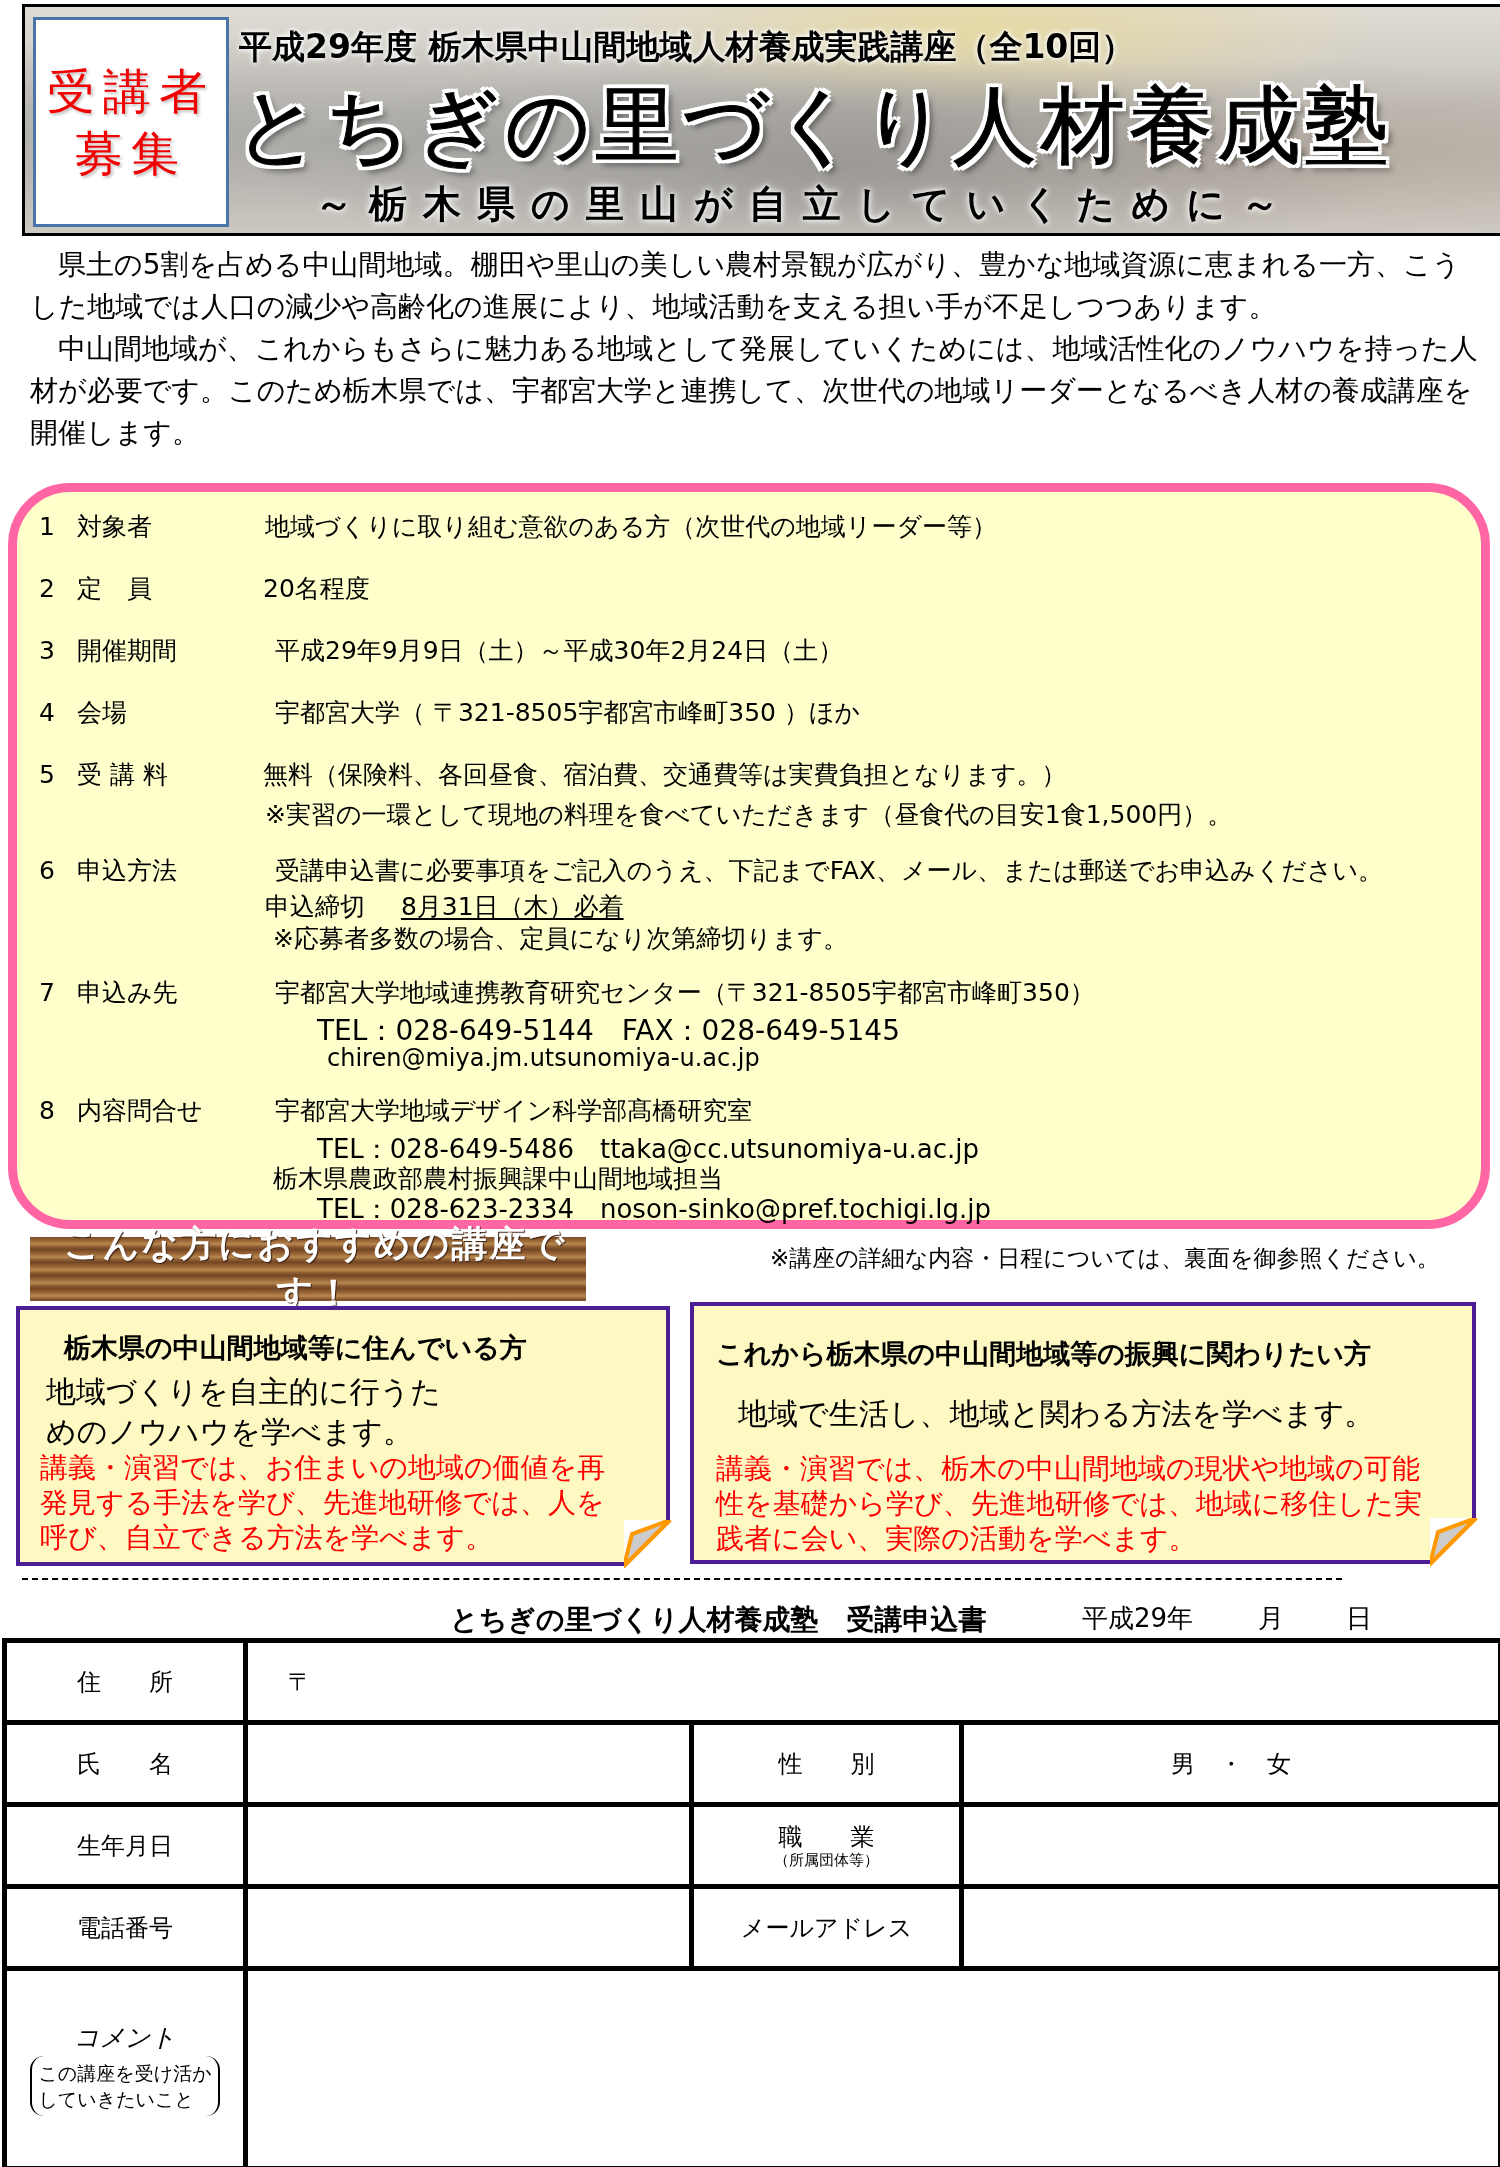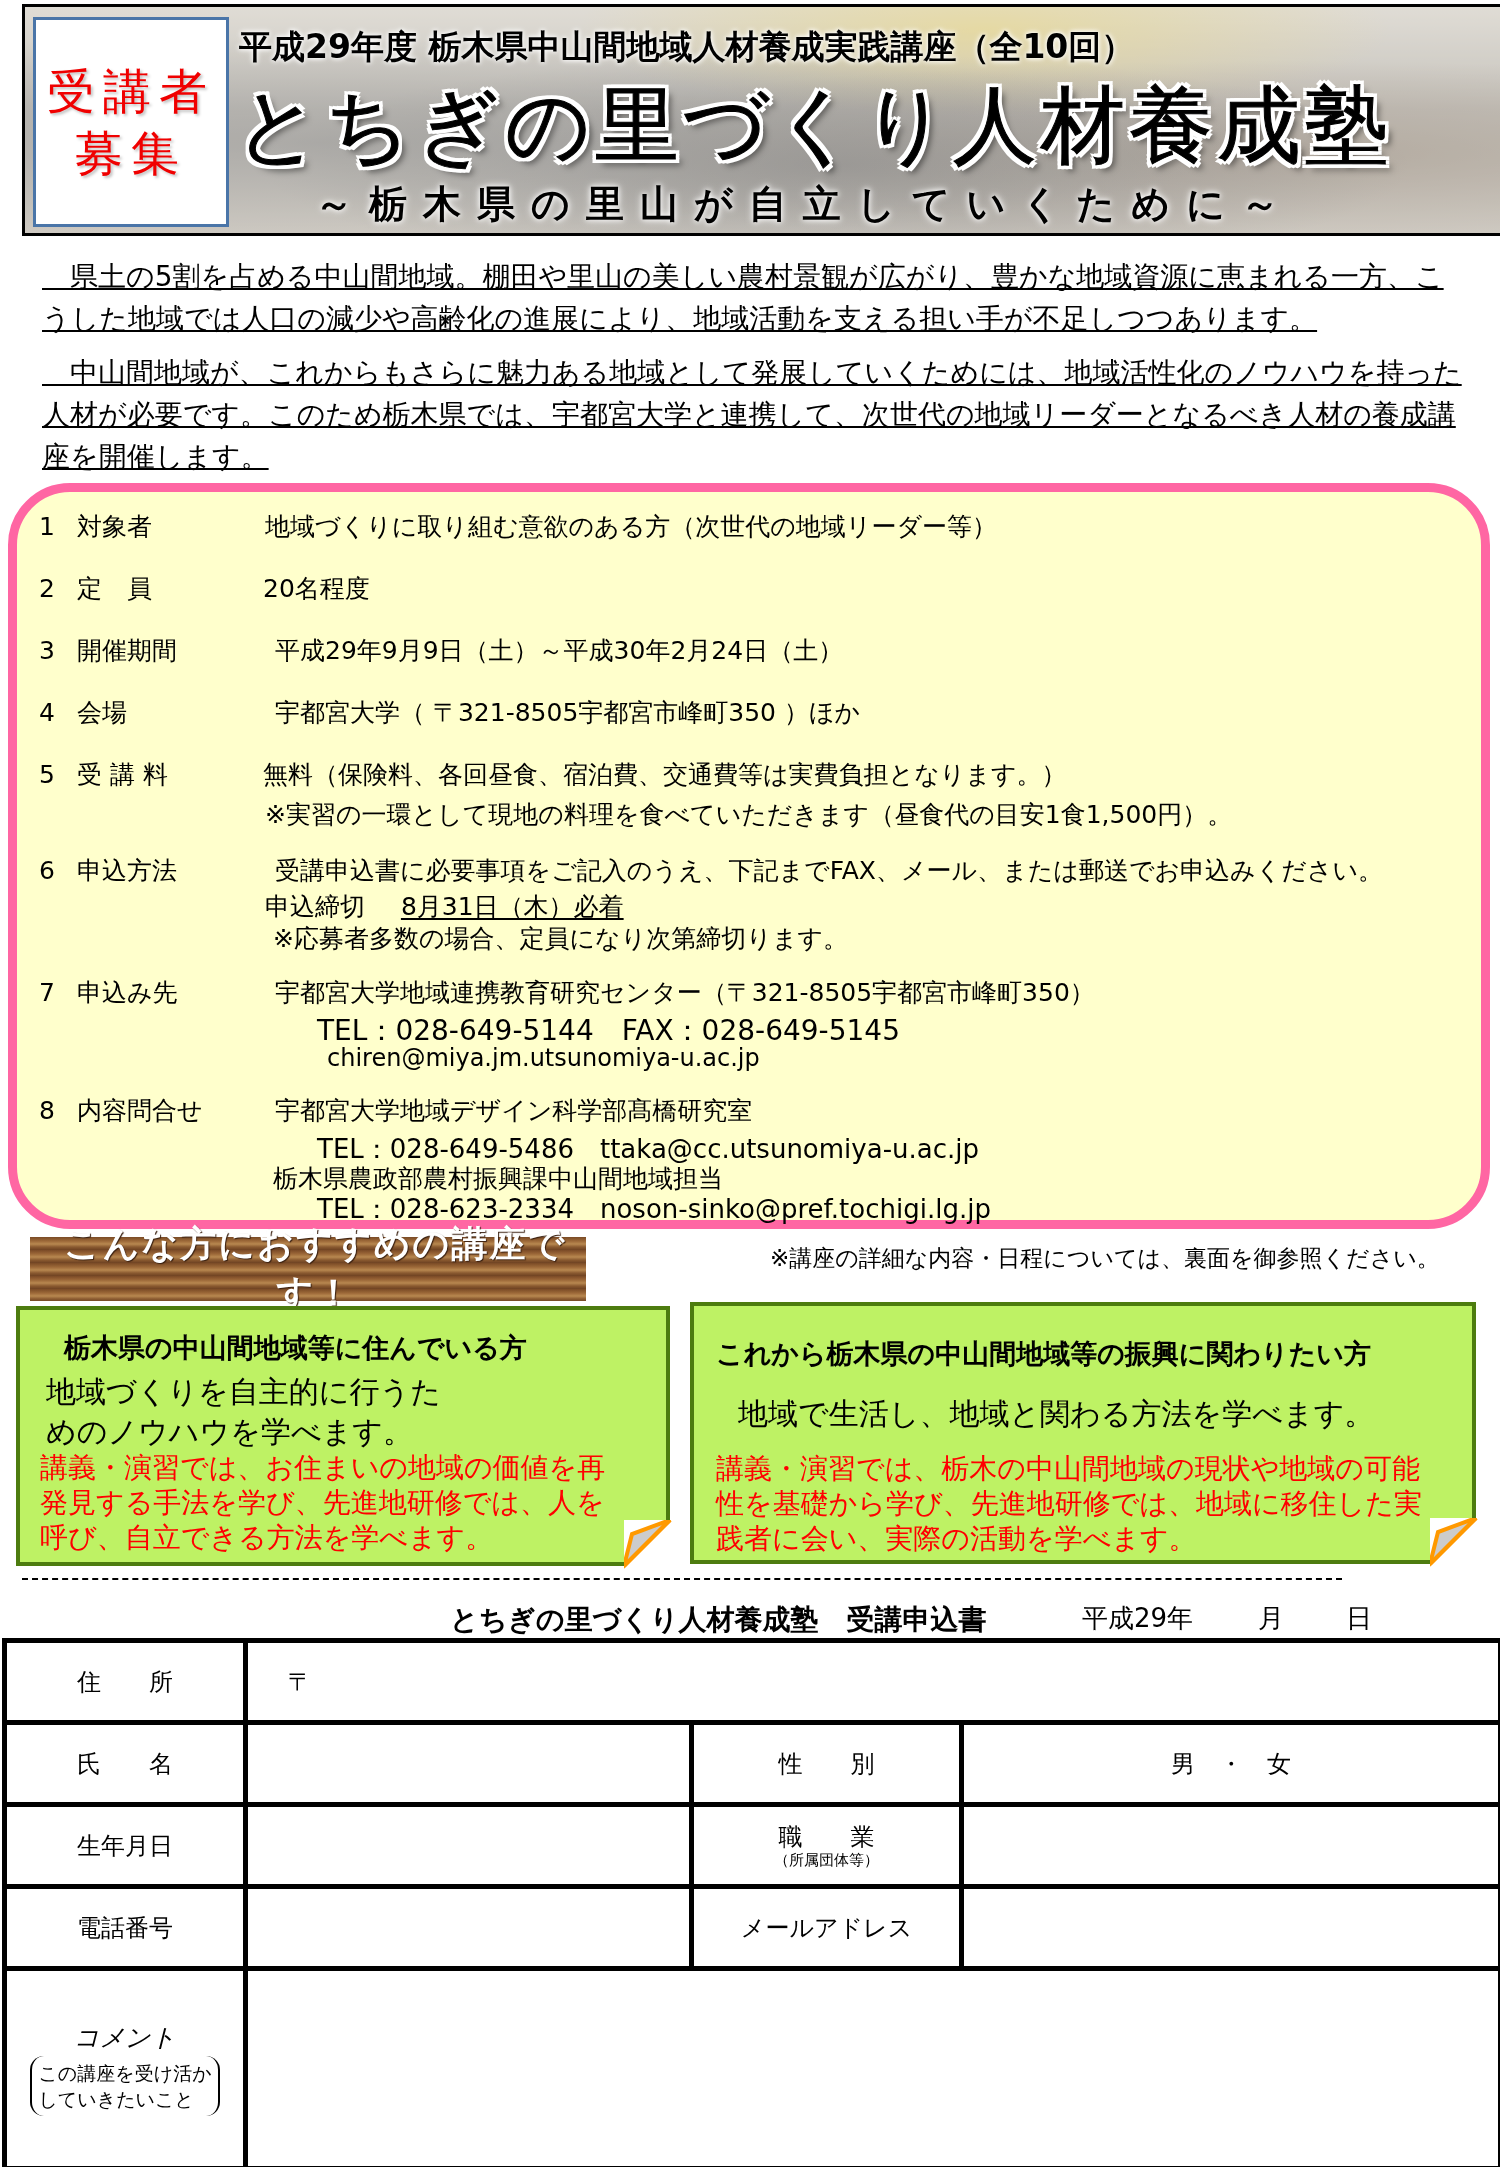--- a/index.html
+++ b/index.html
@@ -46,21 +46,21 @@
     .banner-tagline {
       position: absolute; left: 290px; top: 172px; width: 1100px;
       font-size: 38px; font-weight: bold; letter-spacing: 16px; color: #000;
       text-shadow: 0 0 5px #fff, 0 0 8px #fff;
     }
     
     .intro {
       position: absolute; left: 30px; top: 244px; width: 1450px;
       font-size: 28px; line-height: 42px; color: #000;
     }
-    .intro p { margin: 12px; text-decoration: underline; }
+    .intro p { margin: 0; }
     
     .info-box {
       position: absolute; left: 8px; top: 483px; width: 1482px; height: 746px;
       border: 9px solid #ff66a3; border-radius: 62px; background: #ffffcc;
     }
     .info-row { position: absolute; font-size: 25px; line-height: 30px; color: #000; white-space: nowrap; }
     .info-num { position: absolute; }
     .info-label { position: absolute; }
     .info-val { position: absolute; }
     .info-sub { position: absolute; font-size: 25px; white-space: nowrap; }
@@ -74,21 +74,21 @@
       display: flex; align-items: center; padding-left: 14px; text-align: center;
     }
     .recommend-ribbon span {
       color: #fff; font-size: 36px; font-weight: bold; letter-spacing: 2px;
       text-shadow: 1px 1px 1px #3a2010;
     }
     .see-back {
       position: absolute; left: 770px; top: 1243px; font-size: 23px; color: #000; white-space: nowrap;
     }
     .card {
-      position: absolute; background: #bef264; border: 4px solid #4d7c0f;
+      position: absolute; background: #fef9c3; border: 4px solid #4c1d95;
     }
     .card-fold {
       position: absolute; right: -4px; bottom: -4px; width: 46px; height: 46px; background: #fff;
     }
     .card-fold svg { position: absolute; left: 0; top: 0; }
     .card-title { position: absolute; font-size: 27px; font-weight: bold; white-space: nowrap; }
     .card-lead { position: absolute; font-size: 30px; line-height: 40px; }
     .card-note { position: absolute; font-size: 28px; line-height: 35px; color: #ff0000; }
     
     .cut-line {

